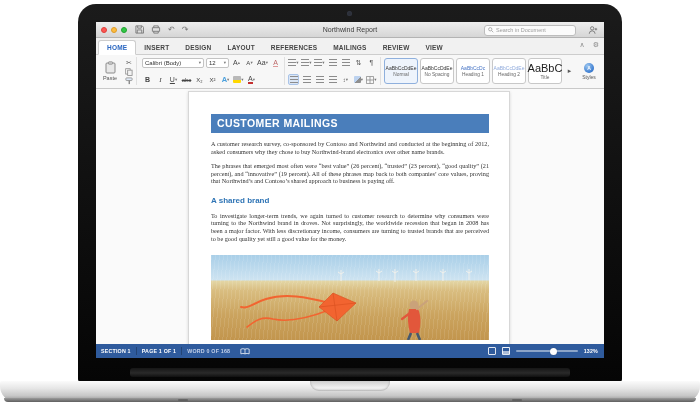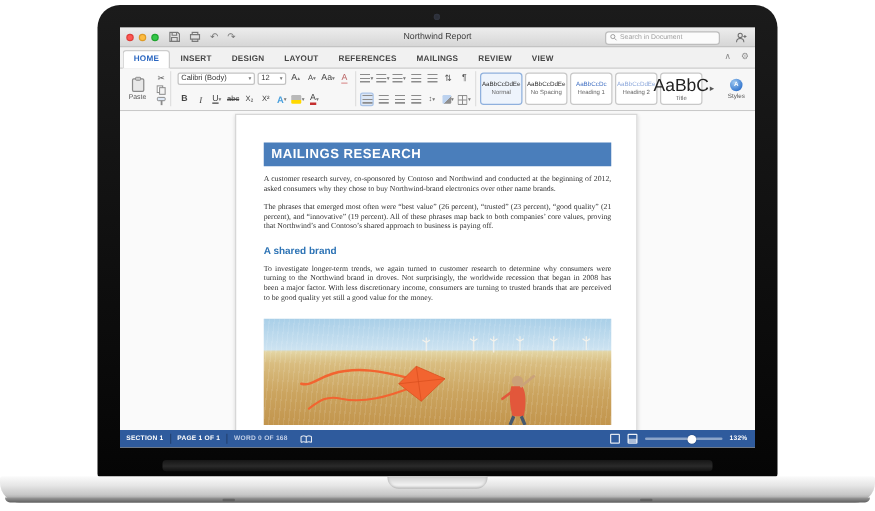--- a/index.html
+++ b/index.html
@@ -74,21 +74,21 @@
   .fc-ic { font-size:7px; color:#444; border-bottom:2px solid #c53030; line-height:6px; }
   .sub2 { font-size:6px; color:#444; }
   .shade-ic { width:7px; height:7px; background:linear-gradient(135deg,#bcd2ef 0 55%,#8f8f8f 55%); border-radius:1px; }
   .styles-group { display:flex; align-items:center; gap:2px; border-left:1px solid #e0e0e0; padding-left:3px; }
   .chip { width:34px; height:26px; background:#fff; border:1px solid #c8c8c8; border-radius:3px;
     display:flex; flex-direction:column; align-items:center; justify-content:center; gap:1px; }
   .chip.selected { border-color:#8fb0dd; background:#eef4fc; }
   .chip .sample { font-size:5px; color:#333; white-space:nowrap; }
   .chip .sample.h1 { color:#4472c4; }
   .chip .sample.h2 { color:#8faadc; }
-  .chip .sample.title { font-size:14px; color:#222;text-align:right; }
+  .chip .sample.title { font-size:11px; color:#222;text-align:right; }
   .chip .cname { font-size:4.8px; color:#666; }
   .styles-btn { width:24px; display:flex; flex-direction:column; align-items:center; justify-content:center; gap:1px; }
   .styles-orb { width:10px; height:10px; border-radius:50%;
     background:radial-gradient(circle at 35% 30%, #9ec8f0, #3a7bd0 70%, #2a5ea6);
     display:flex; align-items:center; justify-content:center; color:#fff; font-size:5px; font-weight:bold; }
   .styles-btn .lbl { font-size:5px; color:#555; }
   
   .workspace { position:absolute; top:67px; left:0; right:0; bottom:14px; background:#fafafa; overflow:hidden; }
   .page { position:absolute; left:92px; top:2px; width:322px; height:310px;
     background:#fff; border:1px solid #d7d7d7; box-shadow:0 1px 3px rgba(0,0,0,.14);
@@ -328,21 +328,21 @@
       <span class="ricon">▸</span>
       <div class="styles-btn">
         <span class="styles-orb">A</span>
         <span class="lbl">Styles</span>
       </div>
     </div>
   </div>
 
   <div class="workspace">
     <div class="page doc">
-      <div class="banner">MAILINGS RESEARCH</div>
+      <div class="banner">CUSTOMER MAILINGS</div>
       <p>A customer research survey, co-sponsored by Contoso and Northwind and conducted at the beginning of 2012, asked consumers why they chose to buy Northwind-brand electronics over other name brands.</p>
       <p>The phrases that emerged most often were “best value” (26 percent), “trusted” (23 percent), “good quality” (21 percent), and “innovative” (19 percent). All of these phrases map back to both companies’ core values, proving that Northwind’s and Contoso’s shared approach to business is paying off.</p>
       <h2>A shared brand</h2>
       <p>To investigate longer-term trends, we again turned to customer research to determine why consumers were turning to the Northwind brand in droves. Not surprisingly, the worldwide recession that began in 2008 has been a major factor. With less discretionary income, consumers are turning to trusted brands that are perceived to be good quality yet still a good value for the money.</p>
       <div class="photo">
         <div class="texture"></div>
         <svg viewBox="0 0 280 85" width="280" height="85">
 
           <g stroke="#f4f2ec" stroke-width="0.9" fill="none">
             <path d="M130 26 v-7 m0 0 l-3 -2 m3 2 l3 -2 m-3 2 l0 -4"></path>

